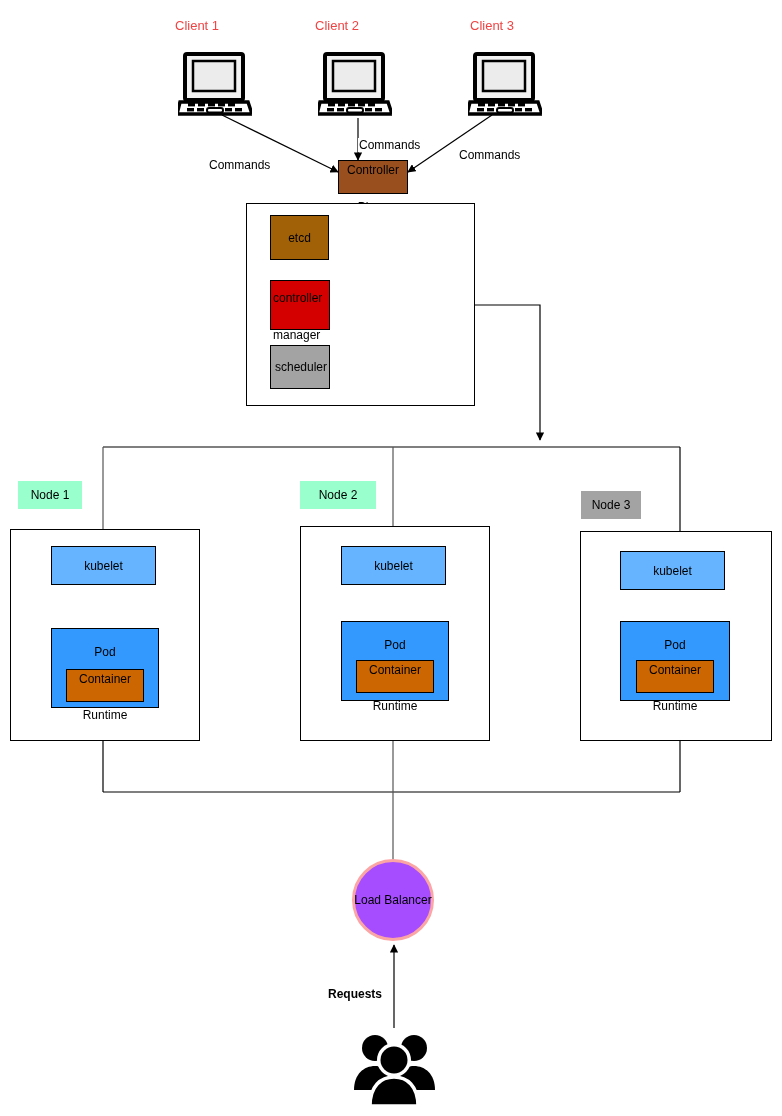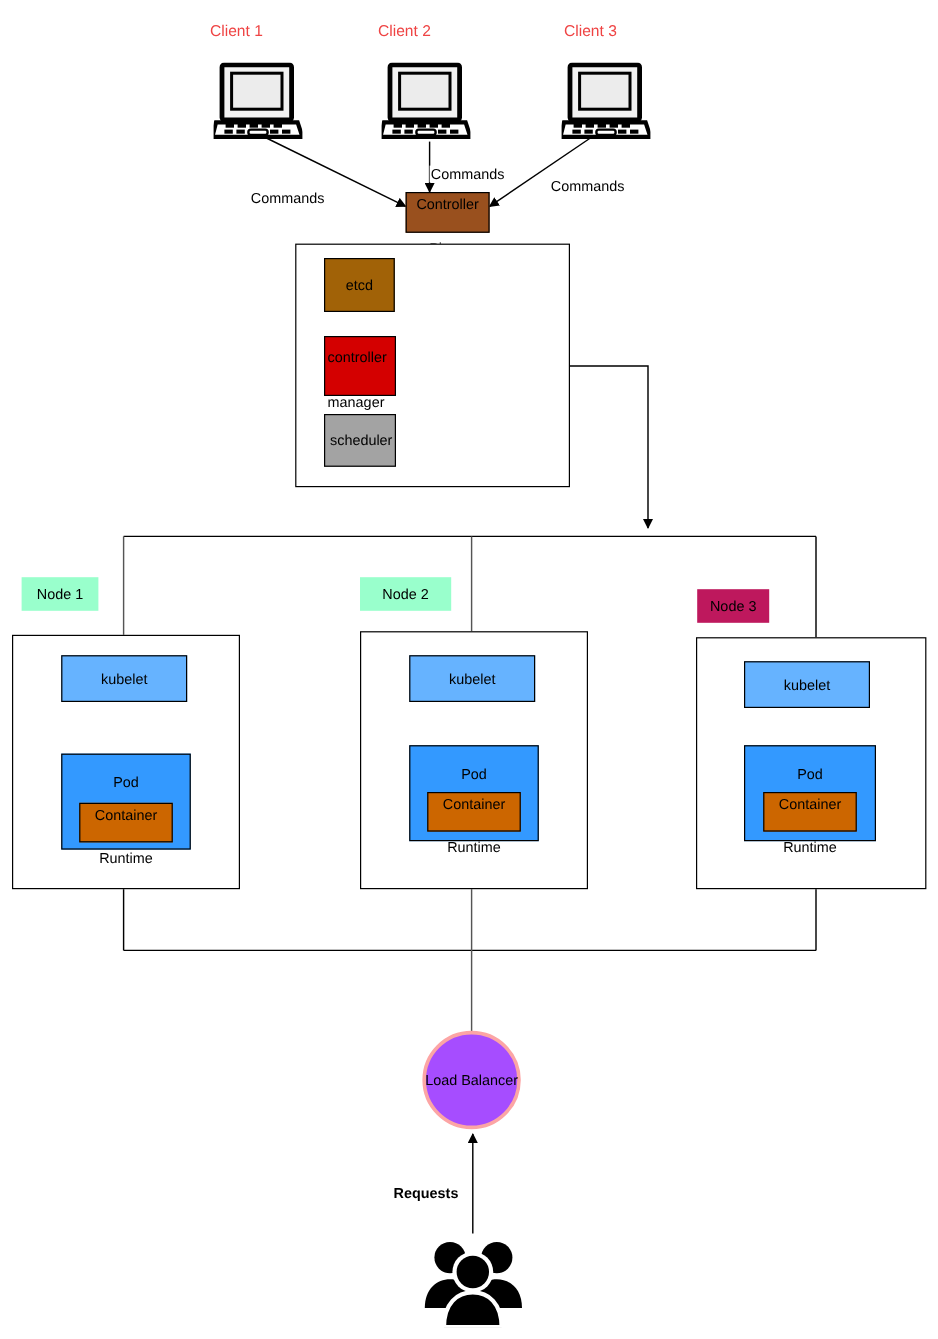--- a/index.html
+++ b/index.html
@@ -261,21 +261,21 @@
   <div class="box" style="left:341px; top:621px; width:108px; height:80px; background:#3399ff;
               align-items:flex-start; padding-top:16px;">
     <span>Pod</span>
   </div>
   <div class="box" style="left:356px; top:660px; width:78px; height:33px; background:#cc6600;
               flex-direction:column; line-height:13px;">
     <span class="two-line">Container</span>
     <span class="two-line">Runtime</span>
   </div>
 
-  <div class="chip" style="left:581px; top:491px; width:60px; height:28px; background:#be185d;">
+  <div class="chip" style="left:581px; top:491px; width:60px; height:28px; background:#a3a3a3;">
     <span>Node 3</span>
   </div>
   <div class="box box-plain" style="left:580px; top:531px; width:192px; height:210px;"></div>
   <div class="box" style="left:620px; top:551px; width:105px; height:39px; background:#66b3ff;">
     <span>kubelet</span>
   </div>
   <div class="box" style="left:620px; top:621px; width:110px; height:80px; background:#3399ff;
               align-items:flex-start; padding-top:16px;">
     <span>Pod</span>
   </div>

